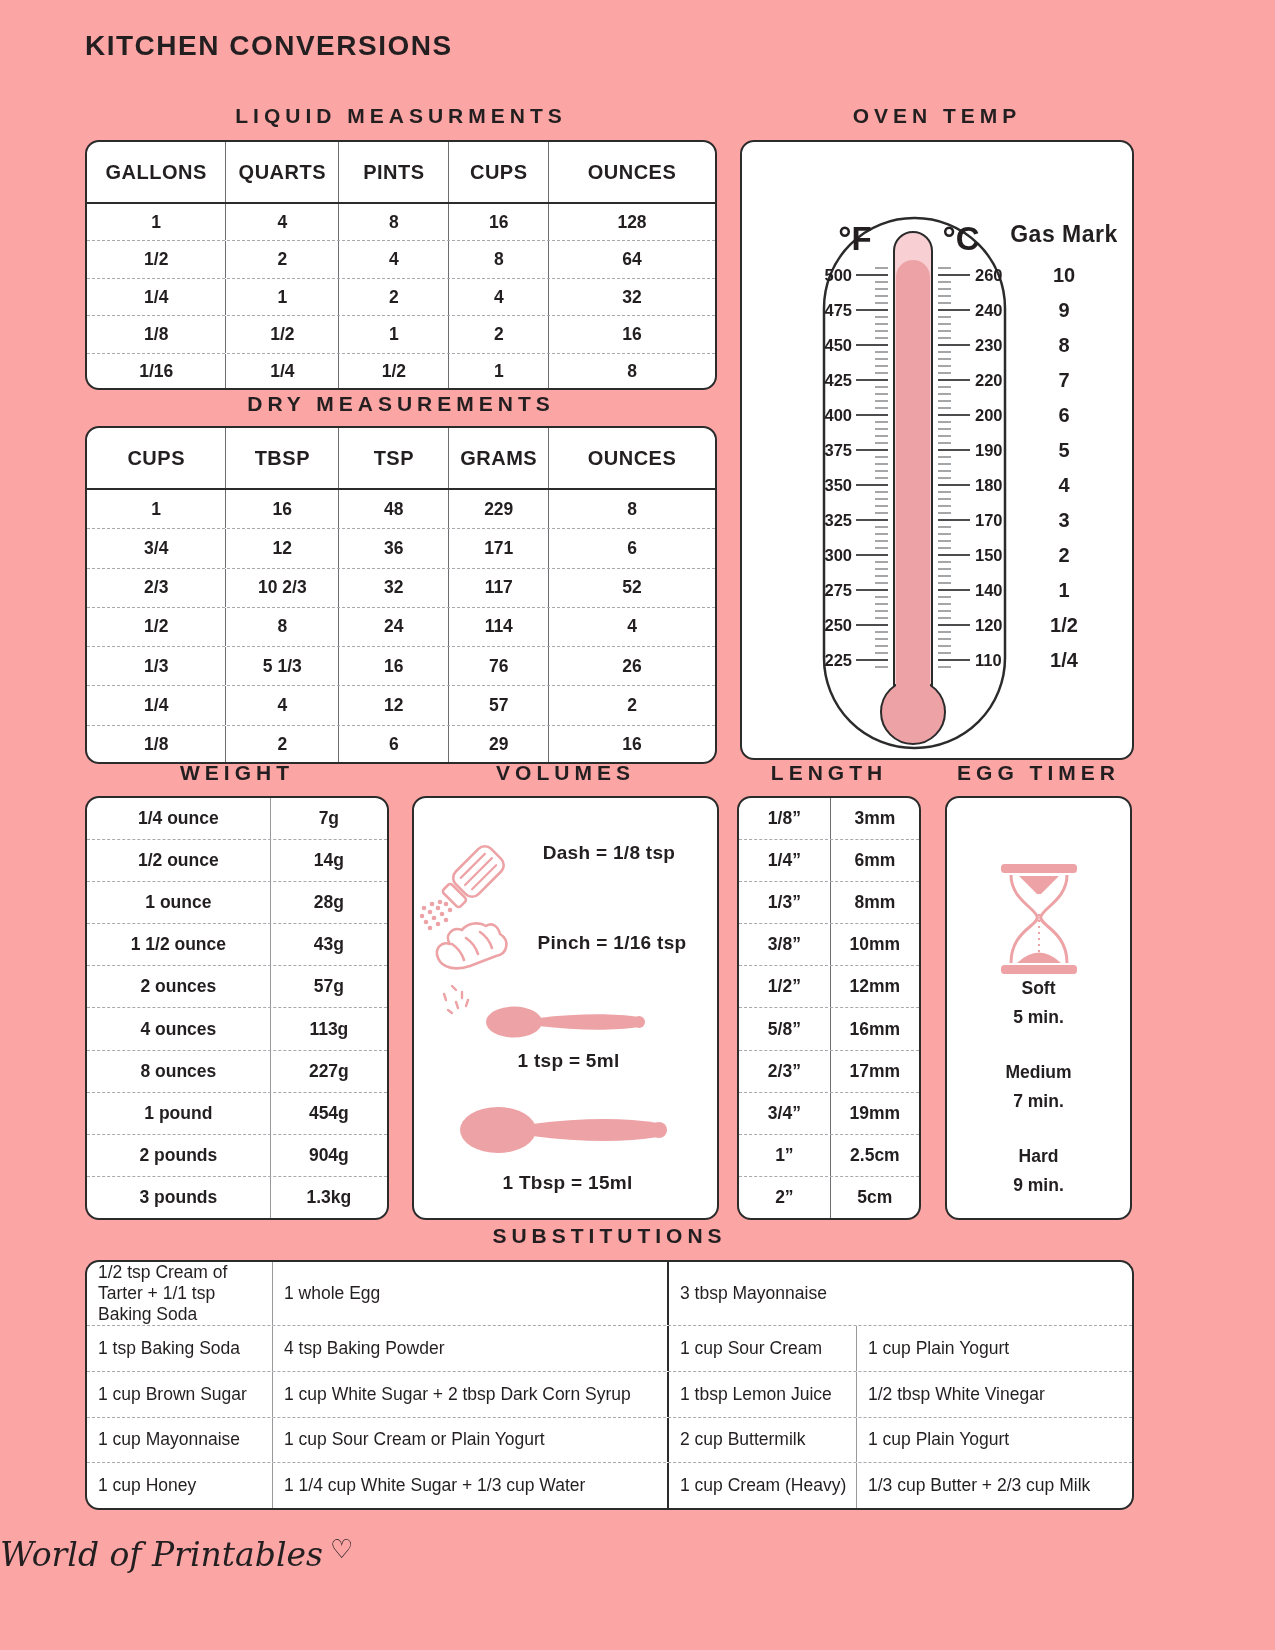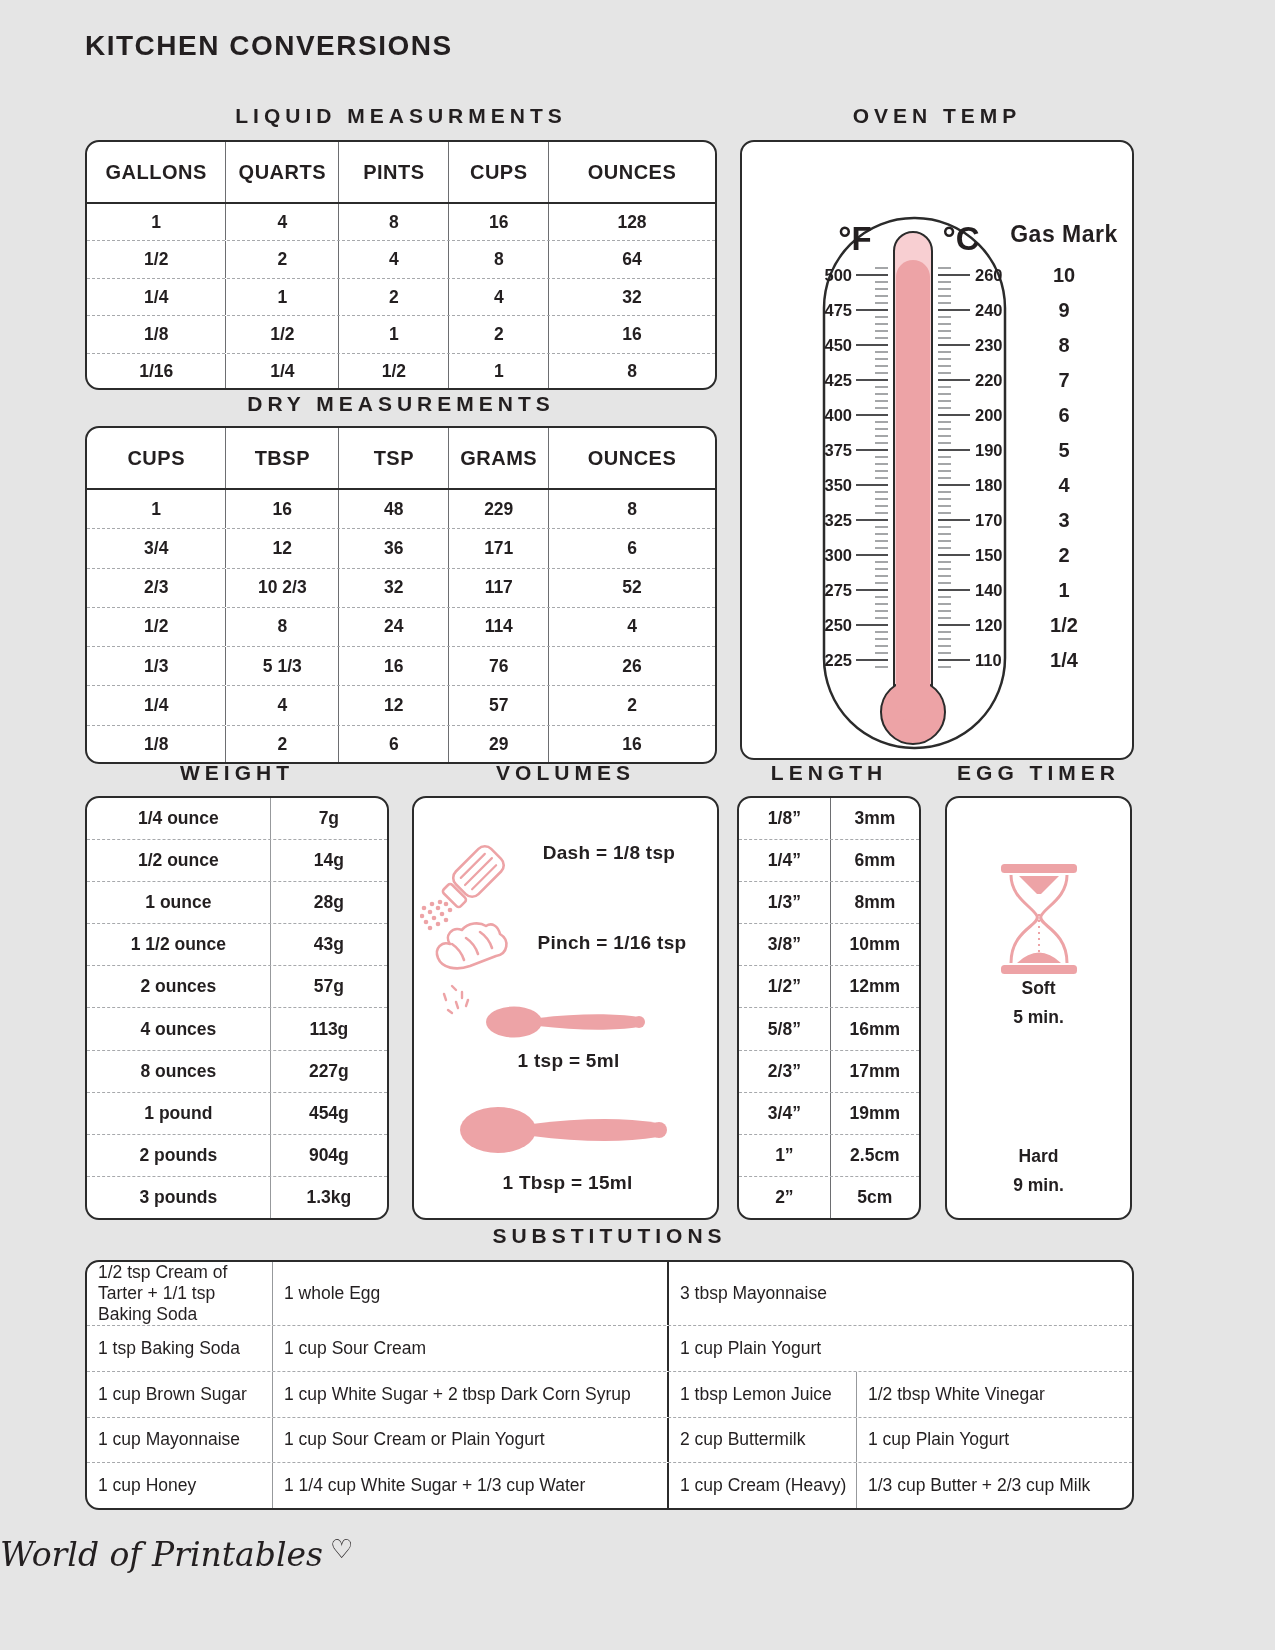--- a/index.html
+++ b/index.html
@@ -1,16 +1,16 @@
 <!DOCTYPE html>
 <html style="--pink: #eda3a6; --pink_light: #f8cfd2; --ink: #231f20;"><head>
 <meta charset="utf-8">
 <style>
   html,body{margin:0;padding:0;background:#fff;}
-  .page{position:relative;width:1275px;height:1650px;background:#e5e5e5;overflow:hidden;
+  .page{position:relative;width:1275px;height:1650px;background:#fca5a5;overflow:hidden;
         font-family:"Liberation Sans","DejaVu Sans",sans-serif;color:var(--ink,#231f20);}
   .page-title{position:absolute;left:85px;top:30px;font-size:28px;font-weight:700;letter-spacing:1.5px;}
   .sec-h{position:absolute;text-align:center;font-size:21px;font-weight:700;letter-spacing:5px;text-indent:4px;}
   #h-liquid{left:85px;top:104px;width:628px}
   #h-oven{left:740px;top:104px;width:390px}
   #h-dry{left:85px;top:392px;width:628px}
   #h-weight{left:85px;top:761px;width:300px}
   #h-volumes{left:412px;top:761px;width:303px}
   #h-length{left:737px;top:761px;width:180px}
   #h-egg{left:945px;top:761px;width:183px}
@@ -538,35 +538,40 @@
       <path d="M14,13 C14,36 36,45 40,54 C44,63 14,68 14,101" fill="none" stroke="currentColor" stroke-width="3"></path>
       <path d="M70,13 C70,36 48,45 44,54 C40,63 70,68 70,101" fill="none" stroke="currentColor" stroke-width="3"></path>
       <path d="M20,101 Q42,80 64,101 Z" fill="currentColor"></path>
       <path d="M22,14 L62,14 L44,32 L40,32 Z" fill="currentColor"></path>
       <line x1="42" y1="52" x2="42" y2="97" stroke="currentColor" stroke-width="2" stroke-dasharray="2 4"></line>
     </svg>
     <div class="egg-item" style="top:176px">
       <div>Soft</div>
       <div>5 min.</div>
     </div>
+    <div class="egg-item" style="top:260px">
+      <div>Medium</div>
+      <div>7 min.</div>
+    </div>
     <div class="egg-item" style="top:344px">
       <div>Hard</div>
       <div>9 min.</div>
     </div>
   </div>
 
   <div class="box" id="subs">
     <div class="rows-only">
         <div class="trow">
           <div class="tcell">1/2 tsp Cream of Tarter + 1/1 tsp Baking Soda</div>
           <div class="tcell">1 whole Egg</div>
           <div class="tcell">3 tbsp  Mayonnaise</div>
         </div>
         <div class="trow">
           <div class="tcell">1 tsp Baking Soda</div>
+          <div class="tcell">4 tsp Baking Powder</div>
           <div class="tcell">1 cup Sour Cream</div>
           <div class="tcell">1 cup Plain Yogurt</div>
         </div>
         <div class="trow">
           <div class="tcell">1 cup Brown Sugar</div>
           <div class="tcell">1 cup White Sugar + 2 tbsp Dark Corn Syrup</div>
           <div class="tcell">1 tbsp Lemon Juice</div>
           <div class="tcell">1/2 tbsp White Vinegar</div>
         </div>
         <div class="trow">

